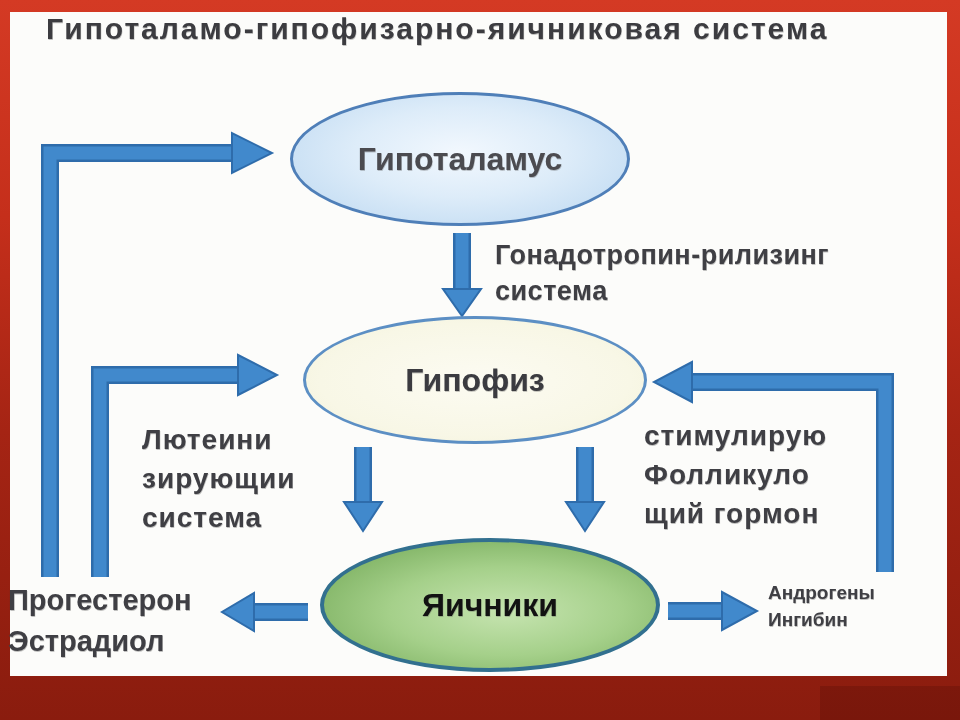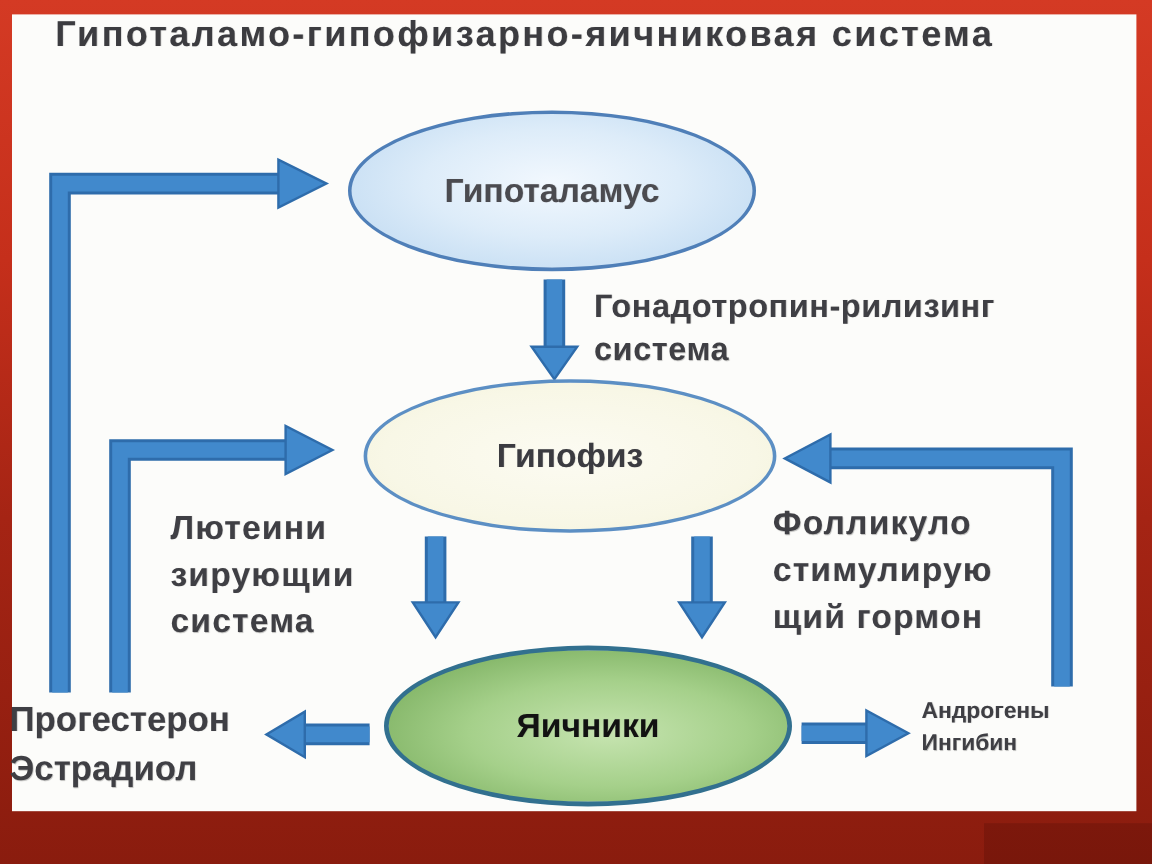--- a/index.html
+++ b/index.html
@@ -27,21 +27,21 @@
   }
 
   svg.arrows { position:absolute; left:0; top:0; }
   .shaft-outline { fill:none; stroke:#2e6cab; stroke-width:18; stroke-linejoin:miter; }
   .shaft { fill:none; stroke:#4189cc; stroke-width:13; stroke-linejoin:miter; }
   .head { fill:#4189cc; stroke:#2e6cab; stroke-width:2; stroke-linejoin:miter; }
 
   .node {
     position:absolute; display:flex; align-items:center; justify-content:center;
     border-radius:50%;
-    font-size:28px;
+    font-size:32px;
     text-shadow:0.5px 0.5px 0.6px rgba(80,80,80,0.3);
   }
   .node-hypothalamus {
     left:290px; top:92px; width:340px; height:134px;
     background:radial-gradient(ellipse at 50% 45%, #f2f8fe 0%, #ddecf9 45%, #b9d6f0 100%);
     border:3px solid #4f7fb8; color:#4b4b50;
   }
   .node-pituitary {
     left:303px; top:316px; width:344px; height:128px;
     background:radial-gradient(ellipse at 50% 50%, #fcfbf2 0%, #f8f7e6 65%, #f2f1d8 100%);
@@ -131,22 +131,22 @@
     <div>система</div>
   </div>
 
   <div class="lbl lbl-lh">
     <div>Лютеини</div>
     <div>зирующии</div>
     <div>система</div>
   </div>
 
   <div class="lbl lbl-fsh">
+    <div>стимулирую</div>
     <div>Фолликуло</div>
-    <div>стимулирую</div>
     <div>щий гормон</div>
   </div>
 
   <div class="lbl lbl-prog">
     <div>Прогестерон</div>
     <div>Эстрадиол</div>
   </div>
 
   <div class="lbl lbl-andro">
     <div>Андрогены</div>

